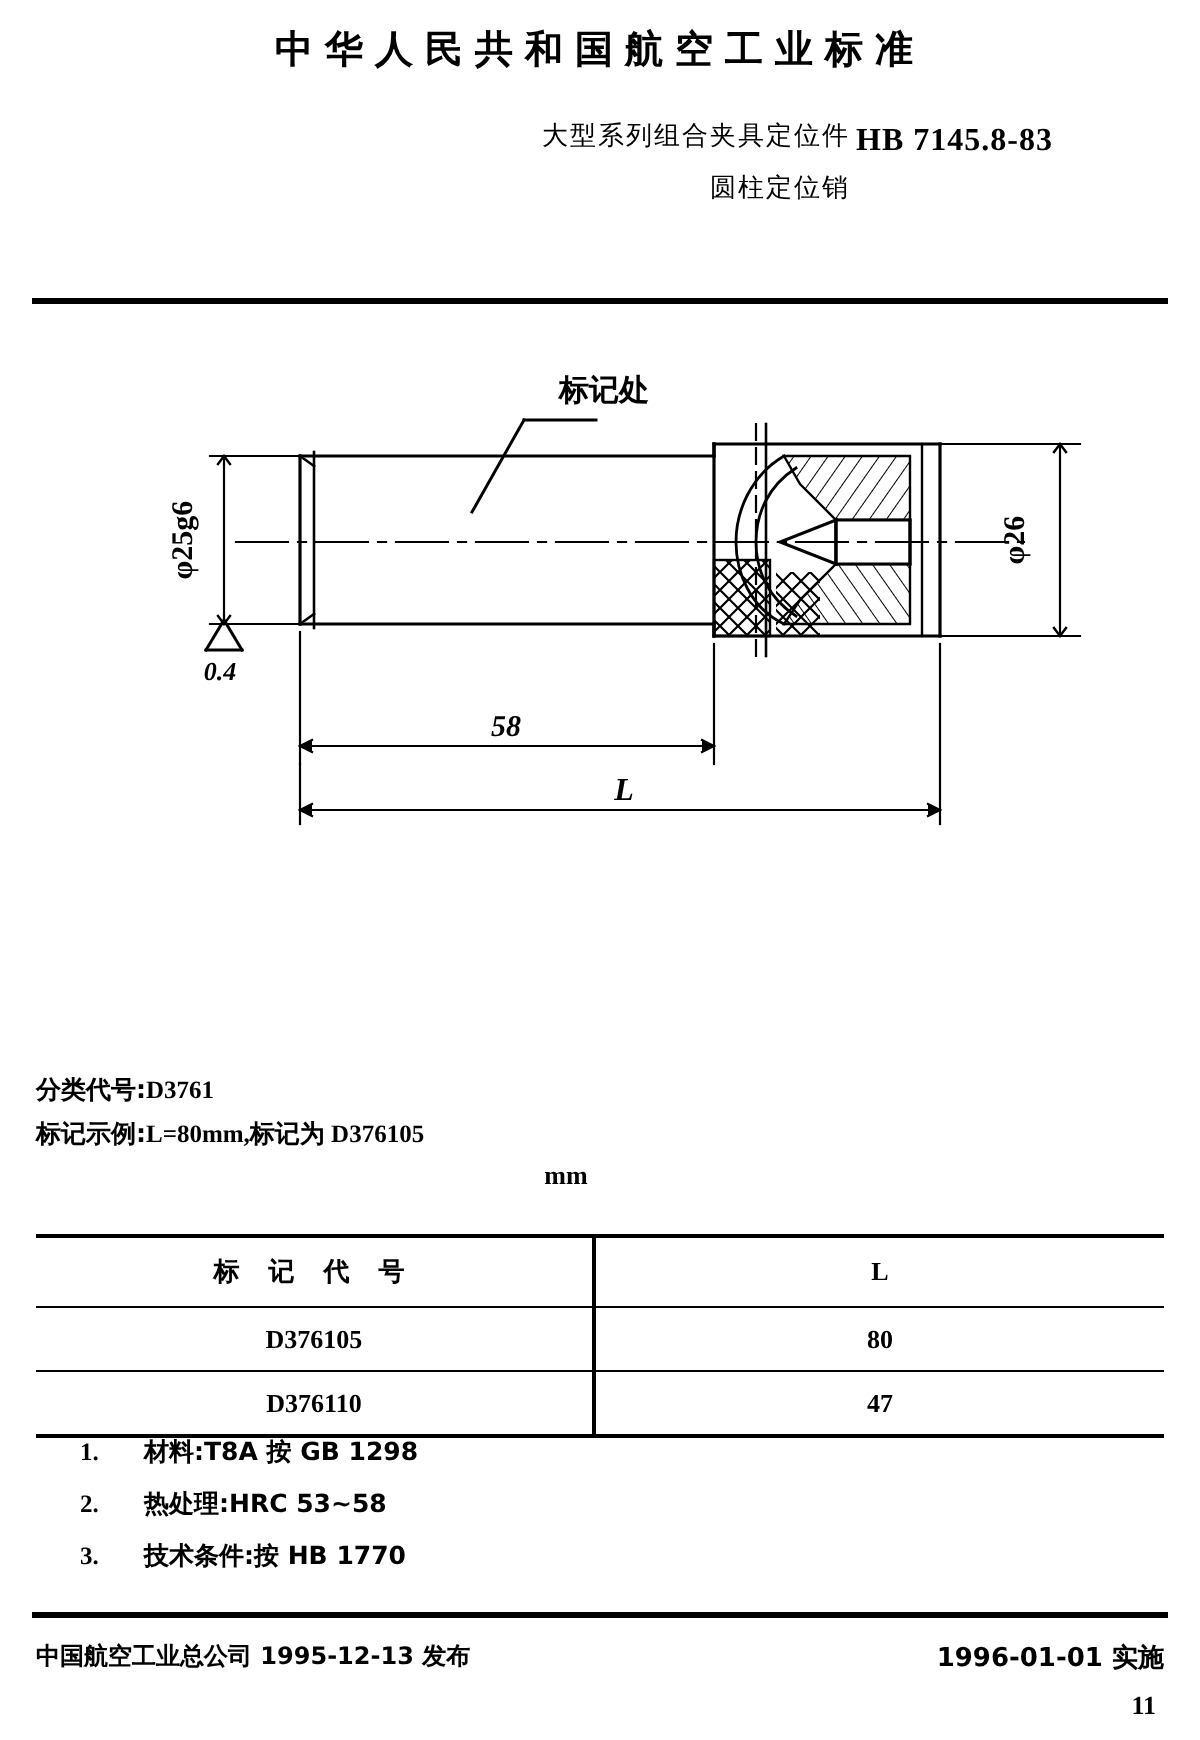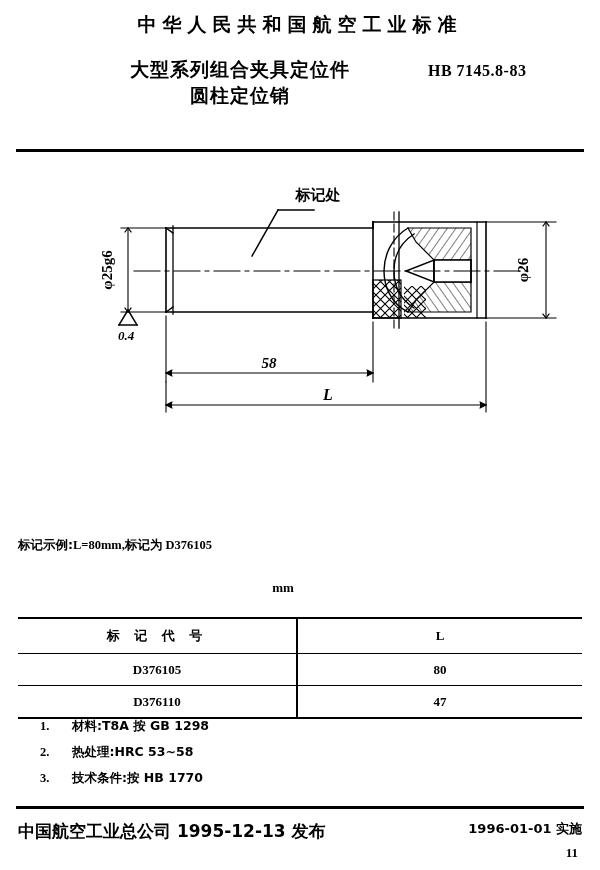--- a/index.html
+++ b/index.html
@@ -10,35 +10,35 @@
   }
   .page{position:relative;width:600px;height:870px;}
 
   
   .nat-title{
     position:absolute;top:12px;left:0;width:600px;text-align:center;
     font-family:"DejaVu Sans","Liberation Sans",sans-serif;
     font-weight:bold;font-size:19px;letter-spacing:6px;
   }
   .std-title{
-    position:absolute;top:56px;left:55px;width:370px;text-align:center;
-    font-family:"DejaVu Sans","Liberation Sans",sans-serif;
-    font-weight:bold;font-size:19px;line-height:26px;letter-spacing:1px;
+    position:absolute;top:56px;left:55px;width:370px;text-align:right;
+    font-family:"DejaVu Sans","Liberation Sans",sans-serif;
+    font-weight:normal;font-size:13px;line-height:26px;letter-spacing:1px;
   }
   .std-code{
     position:absolute;top:62px;left:428px;
     font-family:"Liberation Serif","DejaVu Serif",serif;
     font-weight:bold;font-size:16px;letter-spacing:.5px;white-space:nowrap;
   }
   .rule-top{
     position:absolute;top:149px;left:16px;width:568px;height:3px;background:#000;
   }
 
   
-  .drawing{position:absolute;top:160px;left:16px;width:508px;height:270px;}
+  .drawing{position:absolute;top:160px;left:0;width:508px;height:270px;}
   .drawing svg{display:block;}
 
   
   .codes{
     position:absolute;top:534px;left:18px;
     font-family:"DejaVu Sans","Liberation Sans",sans-serif;
     font-size:12.5px;line-height:21px;font-weight:bold;
   }
   .codes .val{font-family:"Liberation Serif","DejaVu Serif",serif;font-weight:bold;}
 
@@ -82,21 +82,21 @@
   }
   .note .txt{white-space:nowrap;}
 
   
   .rule-bot{
     position:absolute;top:806px;left:16px;width:568px;height:2.5px;background:#000;
   }
   .foot-l{
     position:absolute;top:820px;left:18px;
     font-family:"DejaVu Sans","Liberation Sans",sans-serif;
-    font-weight:bold;font-size:17px;white-space:nowrap;
+    font-weight:bold;font-size:12px;white-space:nowrap;
   }
   .foot-r{
     position:absolute;top:820px;right:18px;
     font-family:"DejaVu Sans","Liberation Sans",sans-serif;
     font-weight:bold;font-size:13px;white-space:nowrap;
   }
   .pageno{
     position:absolute;top:845px;right:22px;
     font-family:"Liberation Serif","DejaVu Serif",serif;
     font-weight:bold;font-size:13px;
@@ -244,20 +244,23 @@
 
       <text id="t-58" x="253" y="208" font-family="Liberation Serif, DejaVu Serif, serif" font-size="15" font-weight="bold" font-style="italic" text-anchor="middle" fill="#000">58</text>
 
       <text id="t-L" x="312" y="240" font-family="Liberation Serif, DejaVu Serif, serif" font-size="16" font-weight="bold" font-style="italic" text-anchor="middle" fill="#000">L</text>
 
       <text id="t-ra" x="110" y="180" font-family="Liberation Serif, DejaVu Serif, serif" font-size="13" font-weight="bold" font-style="italic" text-anchor="middle" fill="#000">0.4</text>
     </svg>
   </div>
 
   <div class="codes">
+    <div>
+      <span>分类代号:</span><span class="val">D3761</span>
+    </div>
     <div>
       <span>标记示例:</span><span class="val">L=80mm,标记为 D376105</span>
     </div>
   </div>
 
   <div class="unit">mm</div>
 
   <table class="tbl">
     <tbody>
       <tr>

